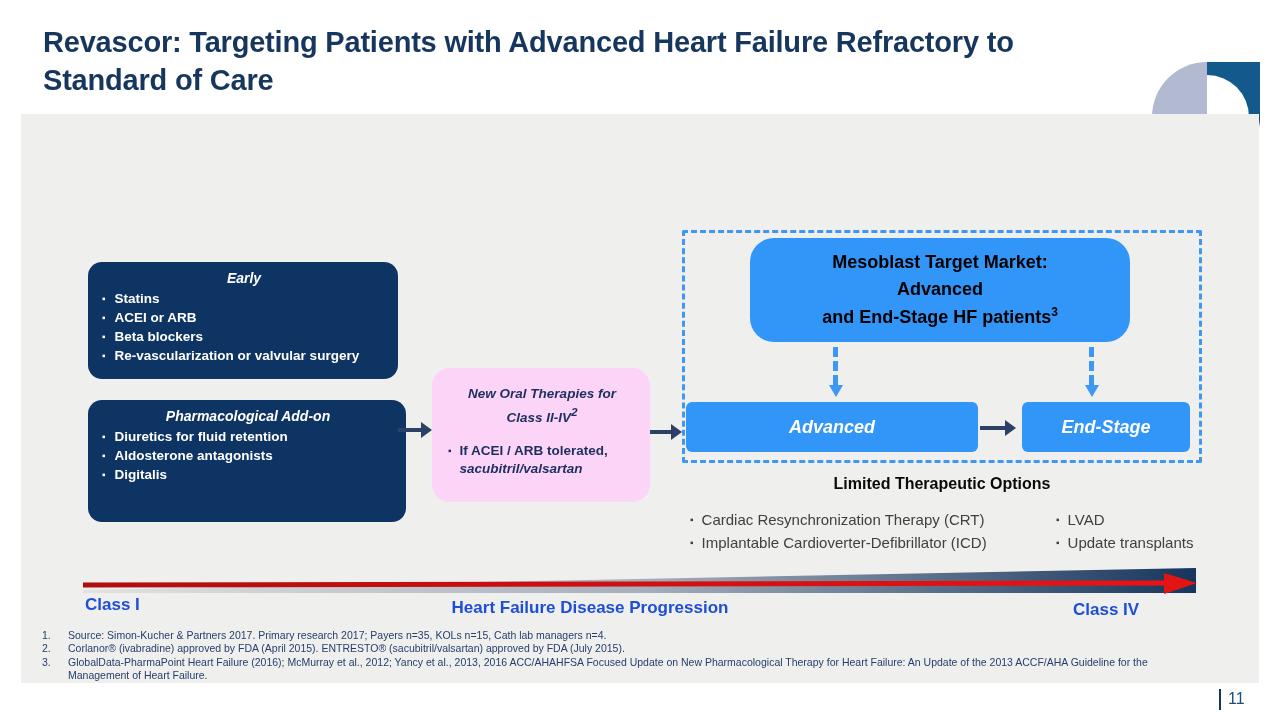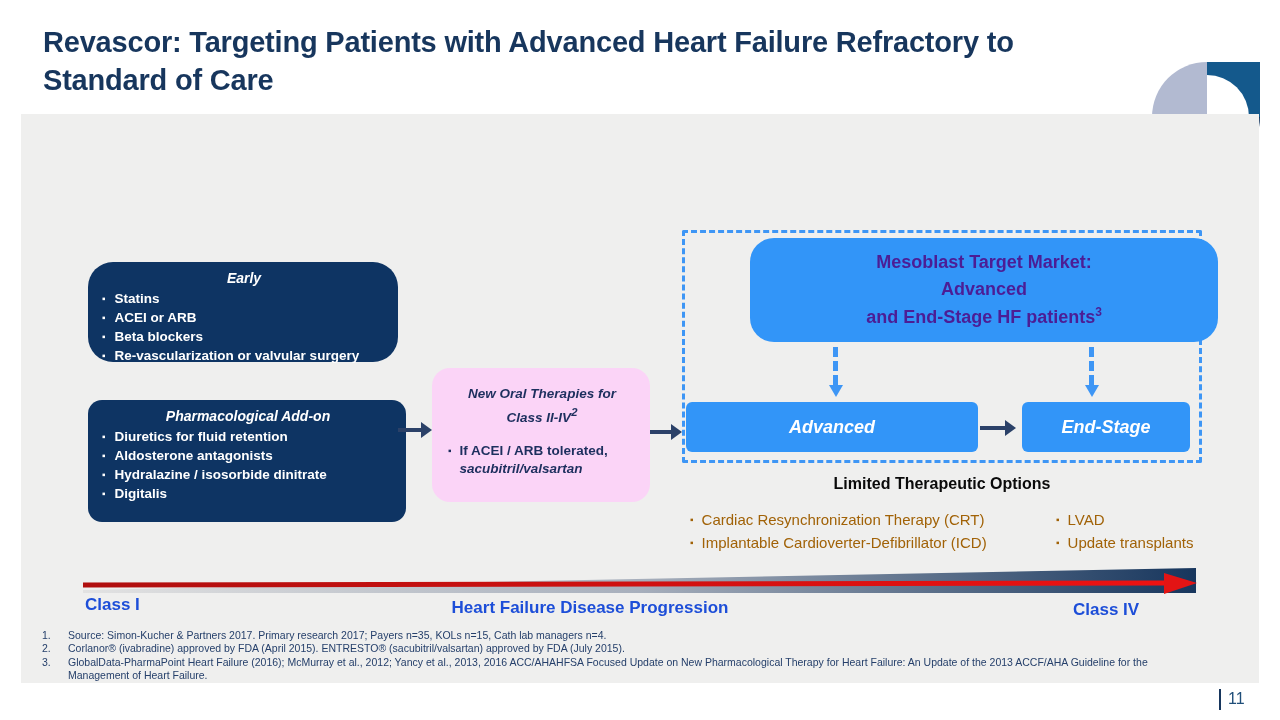--- a/index.html
+++ b/index.html
@@ -21,39 +21,39 @@
   .panel{position:absolute;left:21px;top:114px;width:1238px;height:569px;background:#EFEFEE;}
 
   
   .banner{position:absolute;left:90px;top:126px;width:1094px;height:93px;background:#13305F;
           border-radius:10px;display:flex;align-items:center;justify-content:center;
           color:#ffffff;font-size:28px;font-weight:bold;}
   .banner sup{font-size:17px;margin-left:1px;}
 
   
   .navybox{position:absolute;background:#0E3463;border-radius:14px;color:#ffffff;padding:8px 10px 8px 12px;box-sizing:border-box;}
-  .navybox-early{left:88px;top:262px;width:310px;height:100px;border-radius:25px;}
+  .navybox-early{left:88px;top:262px;width:310px;height:117px;}
   .navybox-addon{left:88px;top:400px;width:318px;height:122px;}
   .navybox .box-title{text-align:center;font-size:14px;font-weight:bold;font-style:italic;margin-bottom:3px;}
   .nbul{display:flex;font-size:13.5px;font-weight:bold;line-height:19px;}
   .nbul::before{content:"▪";font-size:10px;margin:0 9px 0 2px;line-height:19px;}
 
   
   .pinkbox{position:absolute;left:432px;top:368px;width:218px;height:134px;background:#FBD4F7;
            border-radius:18px;color:#1D2F5E;box-sizing:border-box;padding:17px 10px 0 12px;}
   .pinkbox .box-title{text-align:center;font-size:13.5px;font-weight:bold;font-style:italic;line-height:18px;}
   .pbul{display:flex;font-size:13.5px;font-weight:bold;line-height:18px;margin-top:15px;}
   .pbul::before{content:"▪";font-size:10px;margin:0 8px 0 4px;line-height:18px;}
   .pbul .ital{font-style:italic;}
 
   
   .dashedrect{position:absolute;left:682px;top:230px;width:520px;height:233px;
               border:3px dashed #3E96F5;box-sizing:border-box;border-radius:2px;}
-  .tmbox{position:absolute;left:750px;top:238px;width:468px;height:104px;background:#3295F8;
-         border-radius:24px;color:#4c1d95;font-size:18px;font-weight:bold;line-height:1.5;
+  .tmbox{position:absolute;left:750px;top:238px;width:380px;height:104px;background:#3295F8;
+         border-radius:24px;color:#000000;font-size:18px;font-weight:bold;line-height:1.5;
          display:flex;flex-direction:column;align-items:center;justify-content:center;text-align:center;}
   .tmbox sup{font-size:12px;}
   .stagebox{position:absolute;top:402px;height:50px;background:#3295F8;border-radius:6px;color:#ffffff;
             font-size:18px;font-weight:bold;font-style:italic;display:flex;align-items:center;justify-content:center;}
   .stage-adv{left:686px;width:292px;}
   .stage-end{left:1022px;width:168px;}
 
   
   .varrow{position:absolute;width:0;top:347px;height:38px;border-left:5px dashed #3E96F5;}
   .varrow .vhead{position:absolute;left:-9px;top:38px;width:0;height:0;
@@ -61,21 +61,21 @@
   .va1{left:833px;} .va2{left:1089px;}
 
   
   .hline{position:absolute;height:4px;background:#2B4168;}
   .hhead{position:absolute;width:0;height:0;border-top:8px solid transparent;
          border-bottom:8px solid transparent;border-left:11px solid #2B4168;}
 
   
   .opt-head{position:absolute;left:682px;top:475px;width:520px;text-align:center;
             font-size:16px;font-weight:bold;color:#0A0A0A;}
-  .opt-col{position:absolute;top:508px;color:#a16207;font-size:15px;}
+  .opt-col{position:absolute;top:508px;color:#404040;font-size:15px;}
   .opt-col-1{left:690px;width:372px;}
   .opt-col-2{left:1056px;width:160px;}
   .obul{display:flex;line-height:23px;}
   .obul::before{content:"▪";font-size:10px;margin-right:8px;line-height:23px;}
 
   
   .wedge-svg{position:absolute;left:60px;top:556px;}
   .cls{position:absolute;font-size:17px;font-weight:bold;color:#1d4ed8;}
   .cls-left{left:85px;top:595px;}
   .cls-center{left:330px;top:598px;width:520px;text-align:center;}
@@ -125,23 +125,20 @@
       </div>
   </div>
 
   <div class="navybox navybox-addon">
     <div class="box-title">Pharmacological Add-on</div>
     <div class="nbul">
         <span>Diuretics for fluid retention</span>
       </div>
     <div class="nbul">
         <span>Aldosterone antagonists</span>
-      </div>
-    <div class="nbul">
-        <span>Hydralazine / isosorbide dinitrate</span>
       </div>
     <div class="nbul">
         <span>Digitalis</span>
       </div>
   </div>
 
   <div class="hline" style="left:398px;top:428px;width:24px;"></div>
   <div class="hhead" style="left:421px;top:422px;"></div>
 
   <div class="pinkbox">

